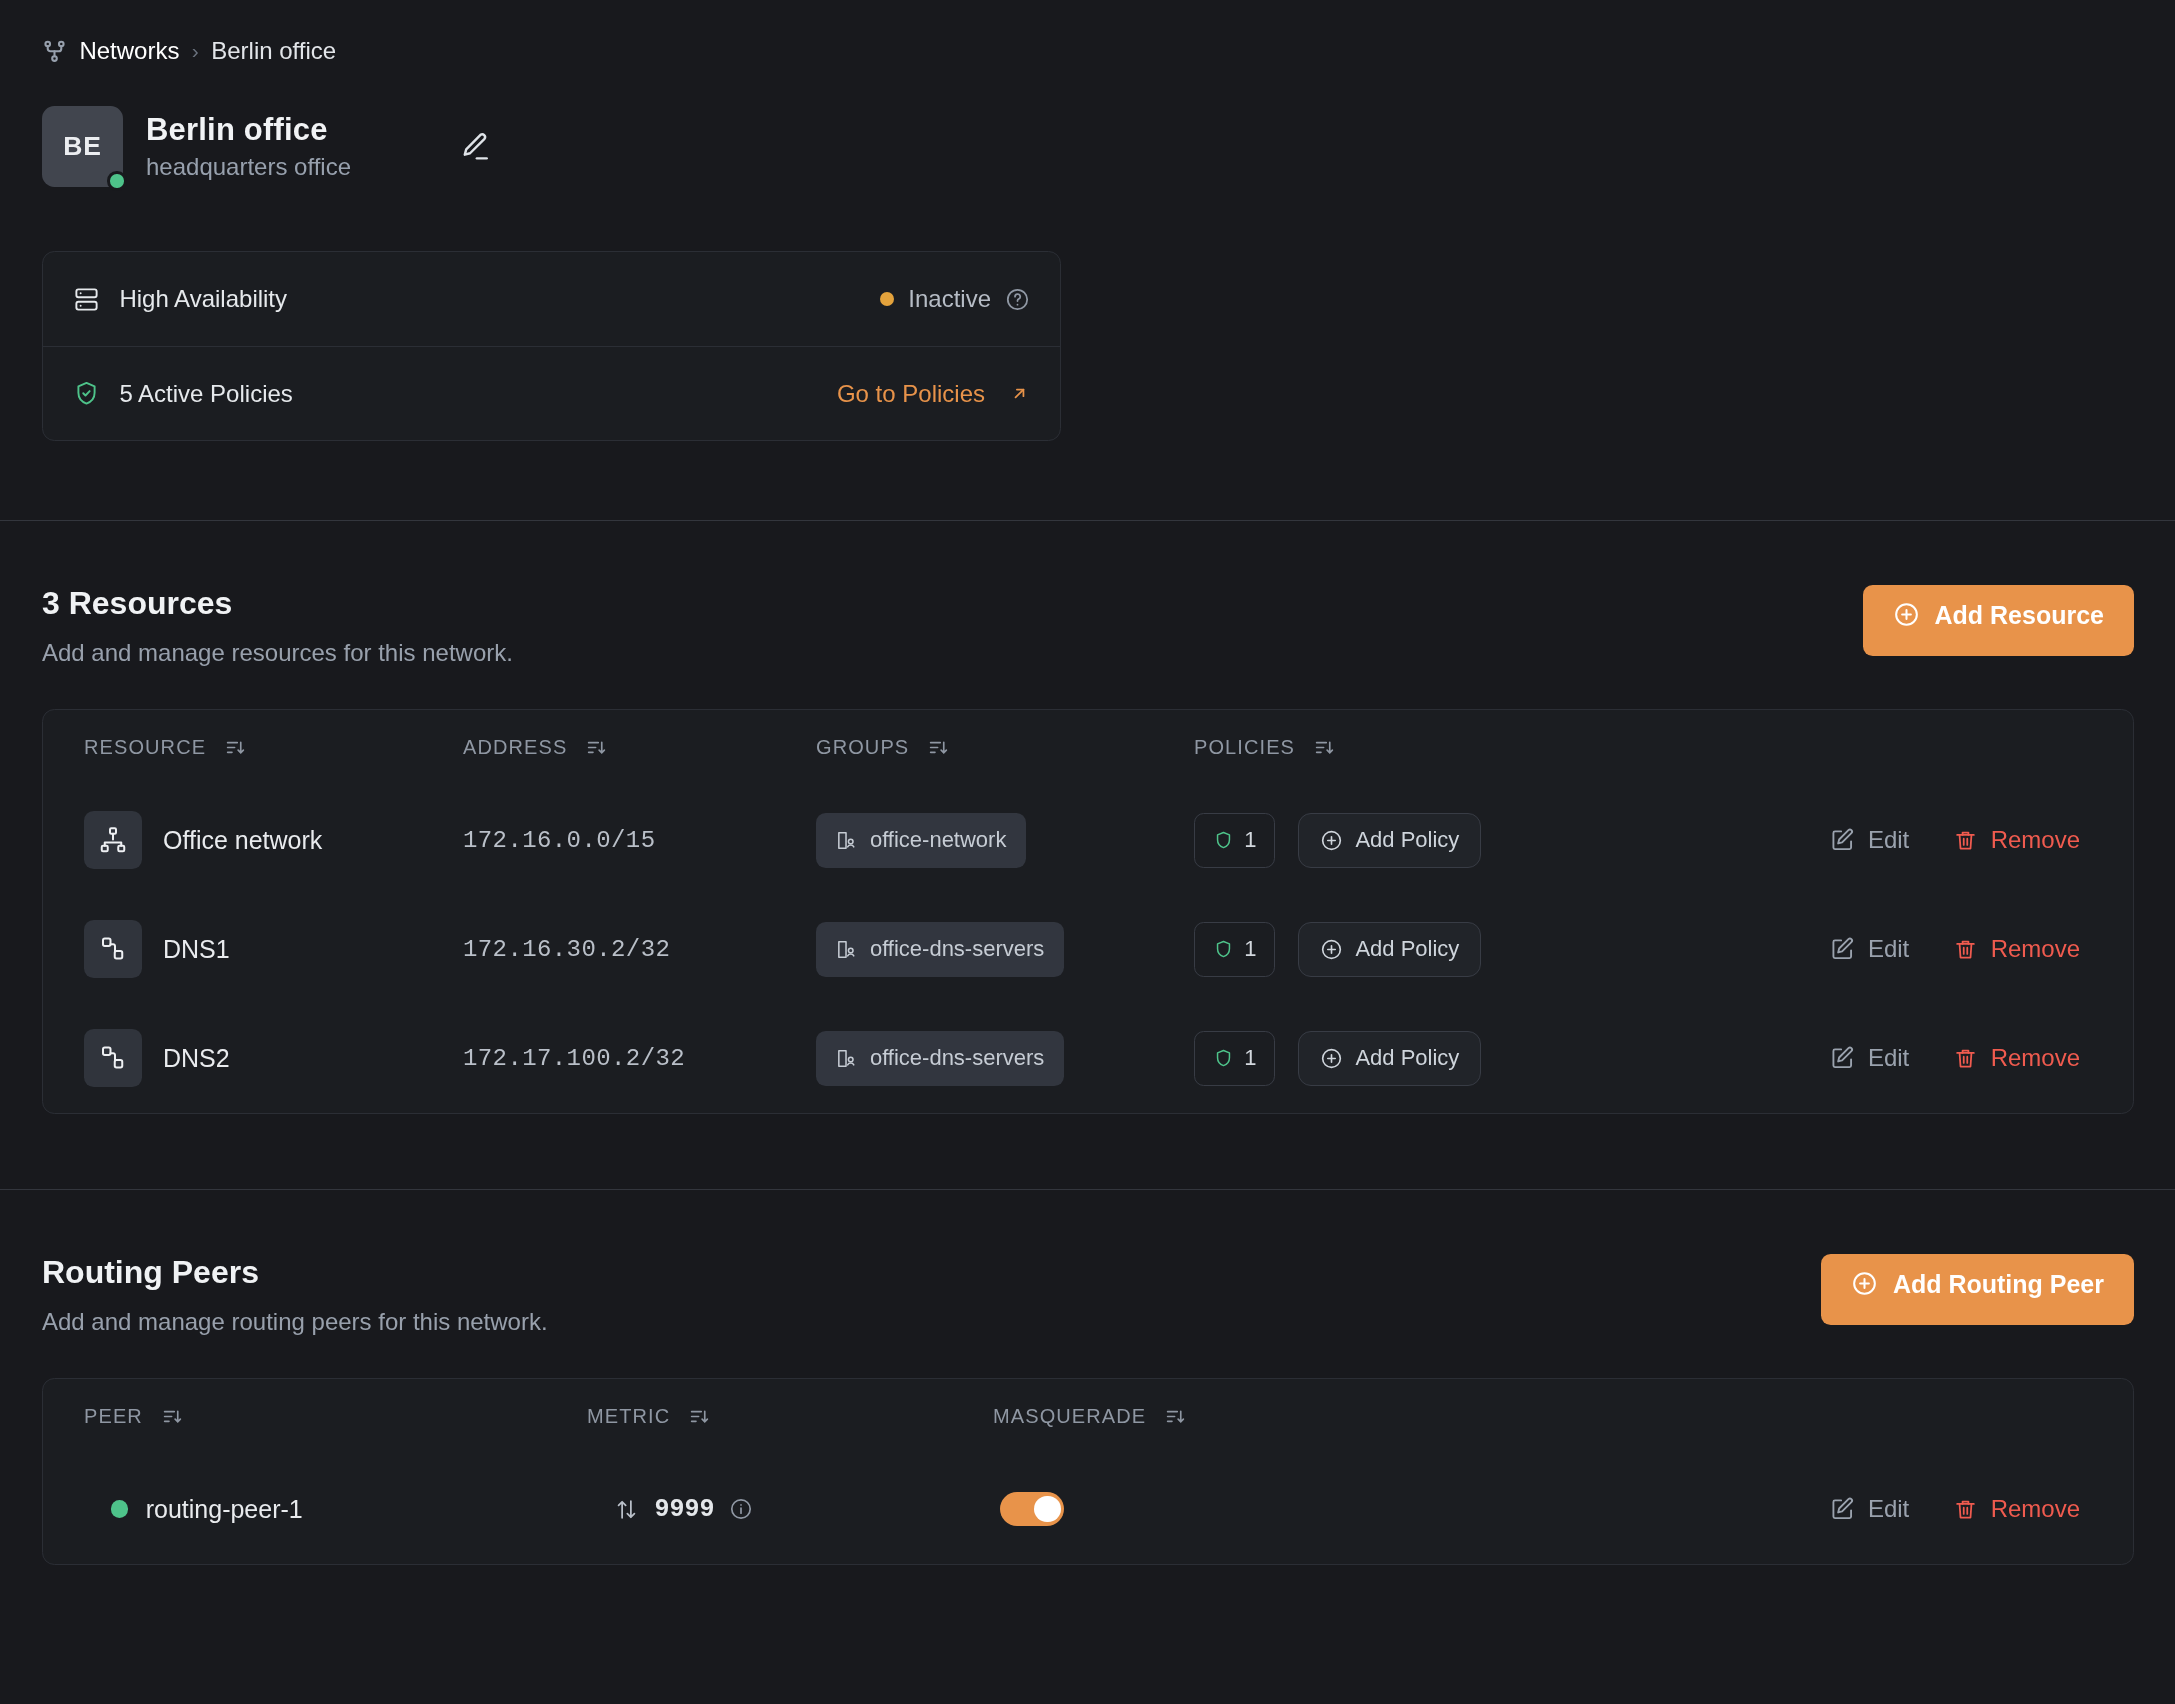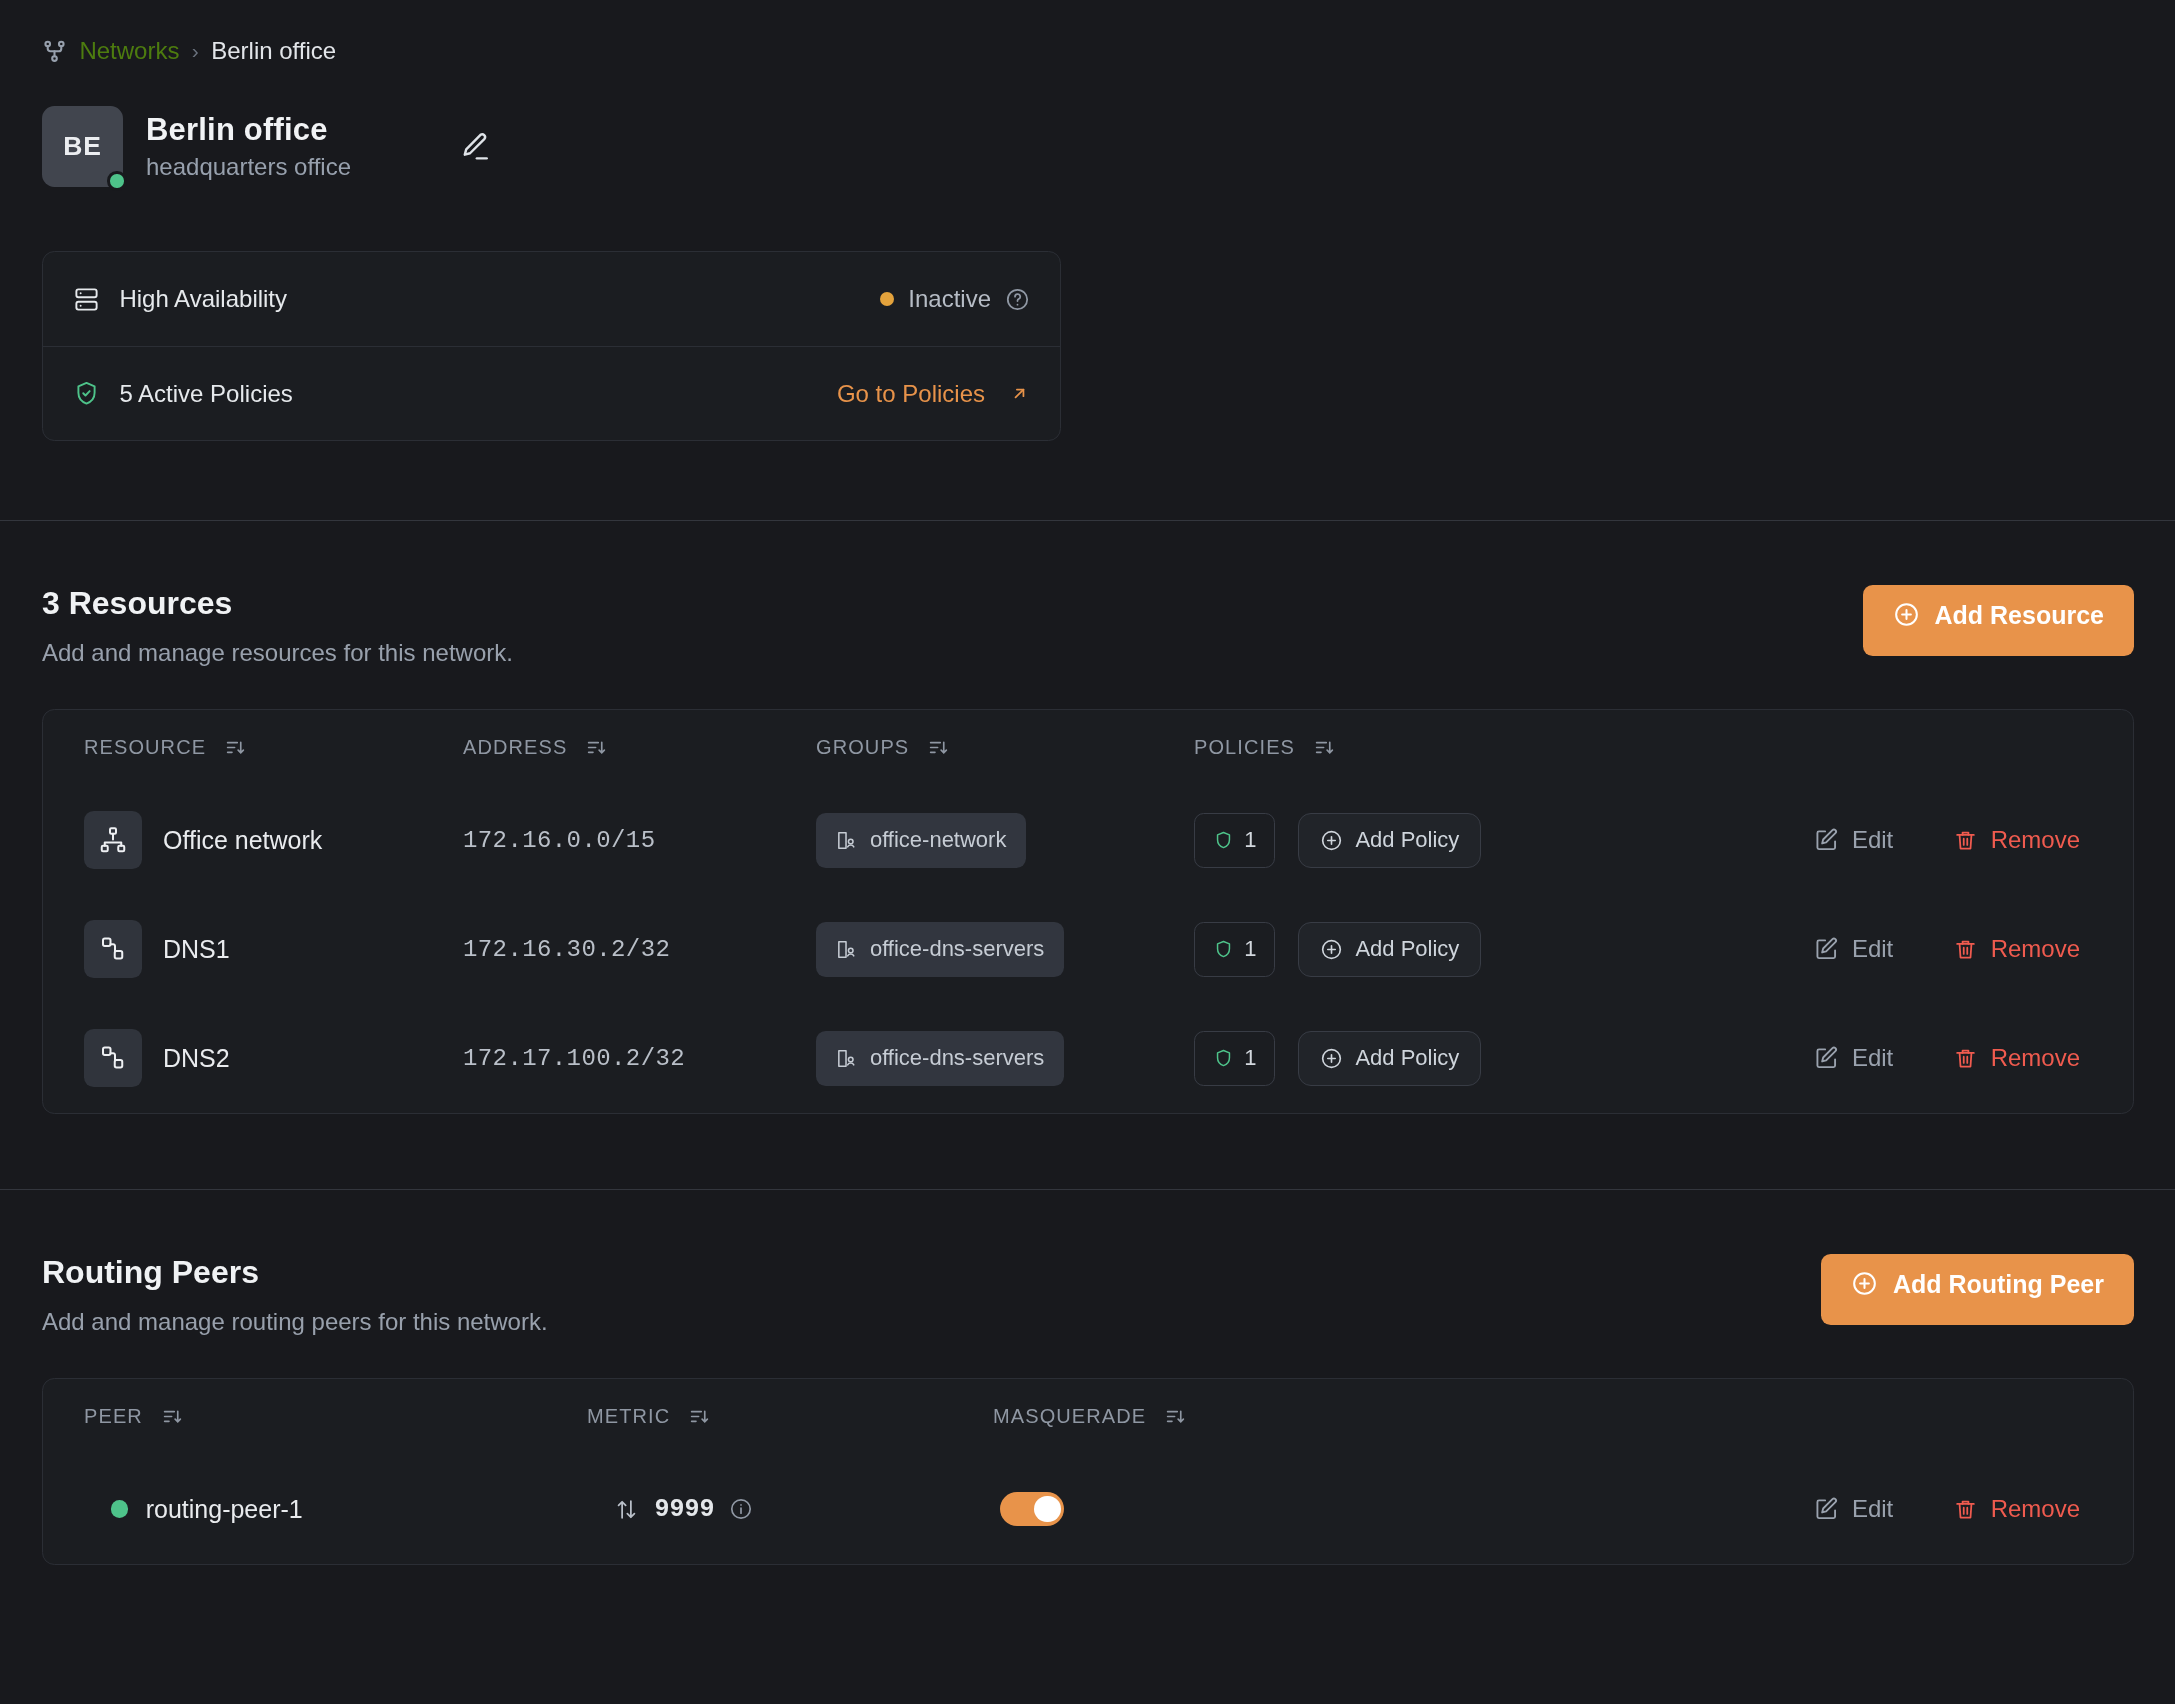--- a/index.html
+++ b/index.html
@@ -36,21 +36,21 @@
   }
 
   .page{ width:2176px; height:1704px; position:relative; background:var(--bg); }
 
   
   .breadcrumb{
     display:flex; align-items:center; gap:12.4px;
     padding:37px 0 0 42px;
     font-size:24px;
   }
-  .breadcrumb .crumb-link{ color:#4d7c0f; }
+  .breadcrumb .crumb-link{ color:#ffffff; }
   .breadcrumb .sep{ color:#6a727e; font-size:21px; }
   .breadcrumb .crumb-current{ color:#e2e5e9; }
   .fork-icon{ display:inline-block; width:25px; height:26.5px; }
 
   
   .title-row{
     display:flex; align-items:center;
     padding:41px 0 0 42px;
     gap:23px;
   }
@@ -148,21 +148,21 @@
     display:flex; align-items:center;
     height:109px; padding:0 0 0 41px;
   }
   .cell{ display:flex; align-items:center; }
 
   
   .c-resource{ width:379px; }
   .c-address { width:353px; }
   .c-groups  { width:378px; }
   .c-policies{ width:494px; }
-  .c-actions { margin-left:auto; display:flex; align-items:center; gap:60px; padding-right:53px; }
+  .c-actions { margin-left:auto; display:flex; align-items:center; gap:44px; padding-right:53px; }
 
   
   .c-peer      { width:503px; }
   .c-metric    { width:406px; }
   .c-masquerade{ width:406px; }
 
   .res-icon-box{
     width:58px; height:58px; border-radius:9.7px;
     background:var(--icon-box);
     display:flex; align-items:center; justify-content:center;

